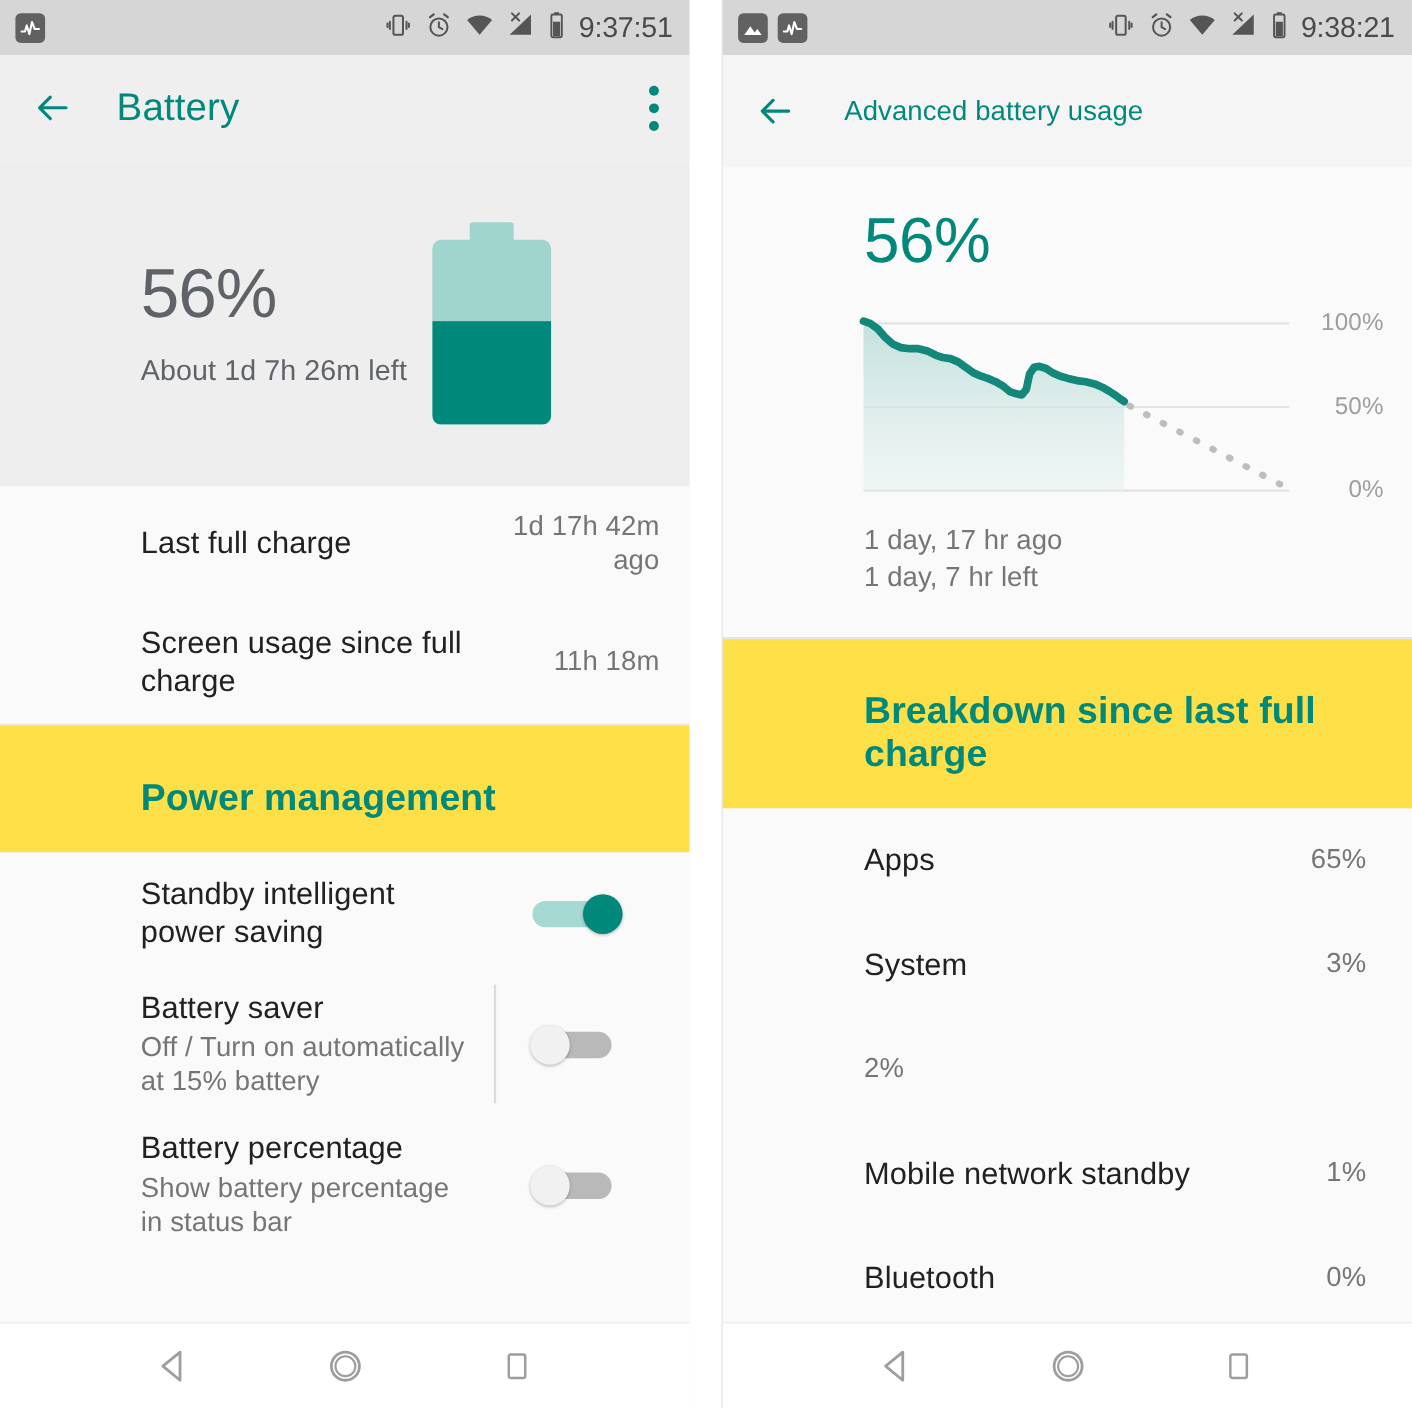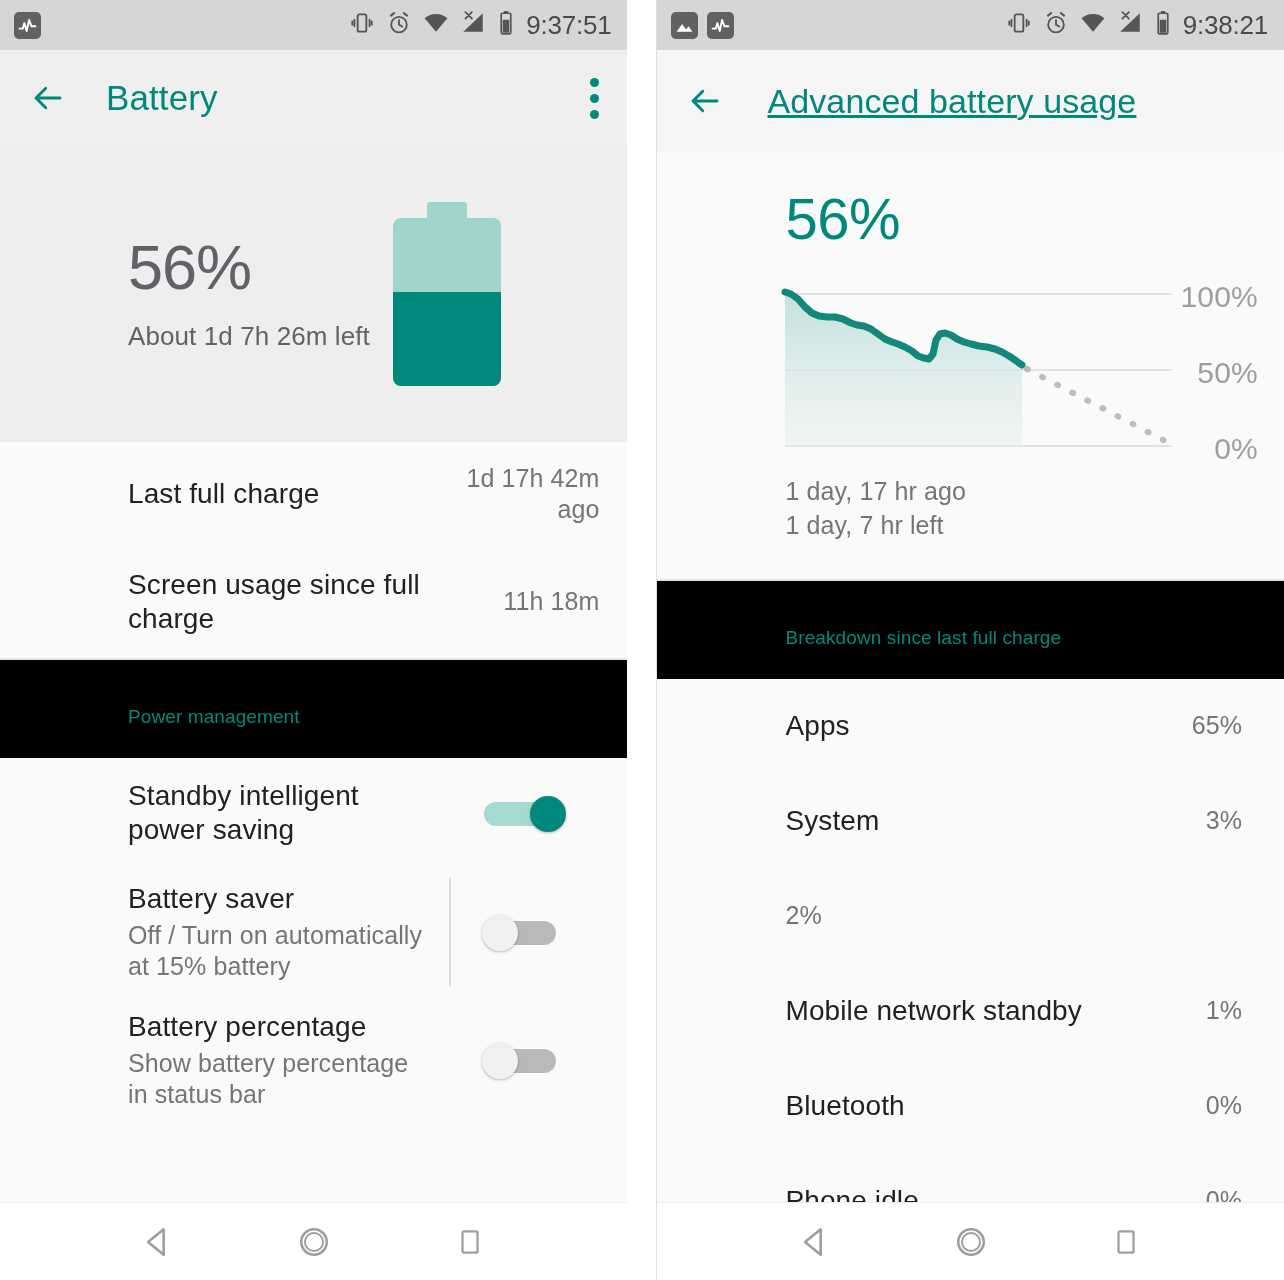--- a/index.html
+++ b/index.html
@@ -32,21 +32,21 @@
     font-family: "Liberation Sans", sans-serif;
   }
 
   
   .appbar { display: flex; align-items: center; height: 96px; padding-left: 20px; }
   .appbar.lf { background: #efefef; }
   .appbar.rt { background: #f5f5f5; height: 102px; }
   .back-btn { width: 56px; height: 56px; display: flex; align-items: center; justify-content: center; cursor: pointer; }
   .appbar-title { color: #00897b; letter-spacing: 0.1px; }
   .appbar.lf .appbar-title { font-size: 35px; margin-left: 30px; font-weight: 400; }
-  .appbar.rt .appbar-title { font-size: 34px; margin-left: 34px; font-weight: 400; text-decoration: underline; }
+  .appbar.rt .appbar-title { font-size: 25px; margin-left: 34px; font-weight: 400; }
   .kebab { margin-left: auto; margin-right: 28px; display: flex; flex-direction: column; gap: 7px; cursor: pointer; }
   .kebab i { width: 9px; height: 9px; border-radius: 50%; background: #00897b; display: block; }
 
   
   .hero {
     background: #eeeeee; height: 296px;
     display: flex; align-items: center; padding: 0 60px 0 0;
     position: relative;
   }
   .hero-text { padding-left: 128px; }
@@ -62,22 +62,22 @@
   .row {
     display: flex; align-items: center;
     padding: 0 28px 0 128px; min-height: 96px;
     background: #fafafa;
   }
   .row-main { flex: 1; padding-right: 24px; }
   .row-title { font-size: 28px; color: #212121; line-height: 1.22; letter-spacing: 0.1px; }
   .row-sub { font-size: 25px; color: #757575; line-height: 1.25; margin-top: 4px; letter-spacing: 0.1px; }
   .row-value { font-size: 25px; color: #757575; text-align: right; line-height: 1.25; max-width: 180px; letter-spacing: 0.1px; }
   .sec-header {
-    font-size: 19px; color: #00897b; font-weight: normal;
-    padding: 46px 0 30px 128px; background: #000000; letter-spacing: 0.1px;
+    font-size: 34px; color: #00897b; font-weight: bold;
+    padding: 46px 0 30px 128px; background: #fde047; letter-spacing: 0.1px;
   }
 
   
   .sw-wrap { width: 150px; display: flex; align-items: center; justify-content: center; position: relative; }
   .sw-wrap.with-rule::before {
     content: ""; position: absolute; left: 0; top: 50%; transform: translateY(-50%);
     width: 2px; height: 108px; background: #dcdcdc;
   }
   .switch { position: relative; width: 80px; height: 34px; cursor: pointer; }
   .sw-track { position: absolute; left: 0; top: 6px; width: 72px; height: 24px; border-radius: 12px; }
@@ -87,21 +87,21 @@
   .switch.off .sw-track { background: #b9b9b9; }
   .switch.off .sw-thumb { left: -2px; background: #f1f1f1; }
 
   
   .hero-pct-teal {
     font-size: 58px; color: #00897b; font-weight: 400;
     padding: 38px 0 0 128px; letter-spacing: -0.5px; line-height: 1;
   }
   .chart-wrap { position: relative; margin: 34px 0 0 0; height: 175px; }
   .chart-wrap svg { display: block; }
-  .axis-lab { position: absolute; right: 26px; font-size: 30px; color: #9e9e9e; letter-spacing: 0.2px; }
+  .axis-lab { position: absolute; right: 26px; font-size: 22px; color: #9e9e9e; letter-spacing: 0.2px; }
   .chart-caption { padding: 18px 0 0 128px; }
   .chart-caption div { font-size: 25px; color: #757575; line-height: 1.35; letter-spacing: 0.1px; }
 
   .row-r { padding: 0 42px 0 128px; min-height: 95px; }
 
   
   .navbar {
     position: absolute; left: 0; bottom: 0; width: 100%; height: 78px;
     background: #ffffff; display: flex; align-items: center; justify-content: space-around;
     padding: 0 80px; border-top: 1px solid #ececec;

